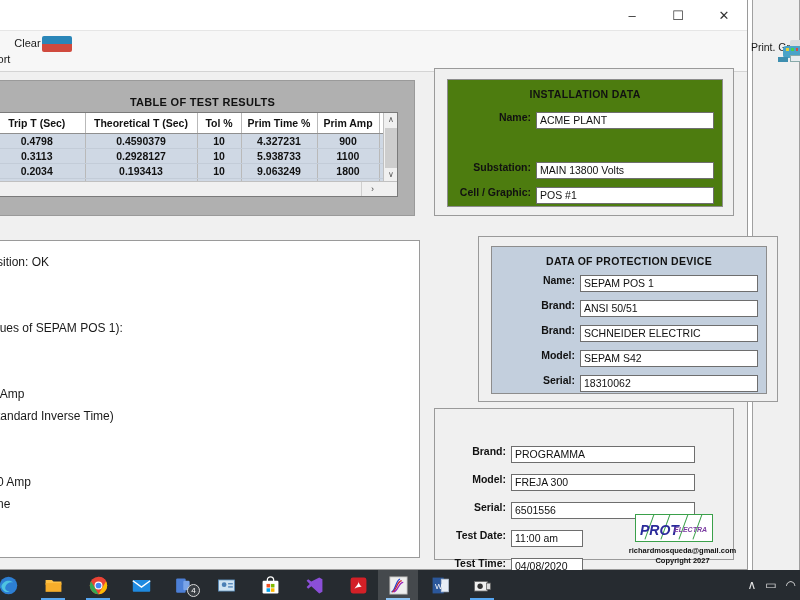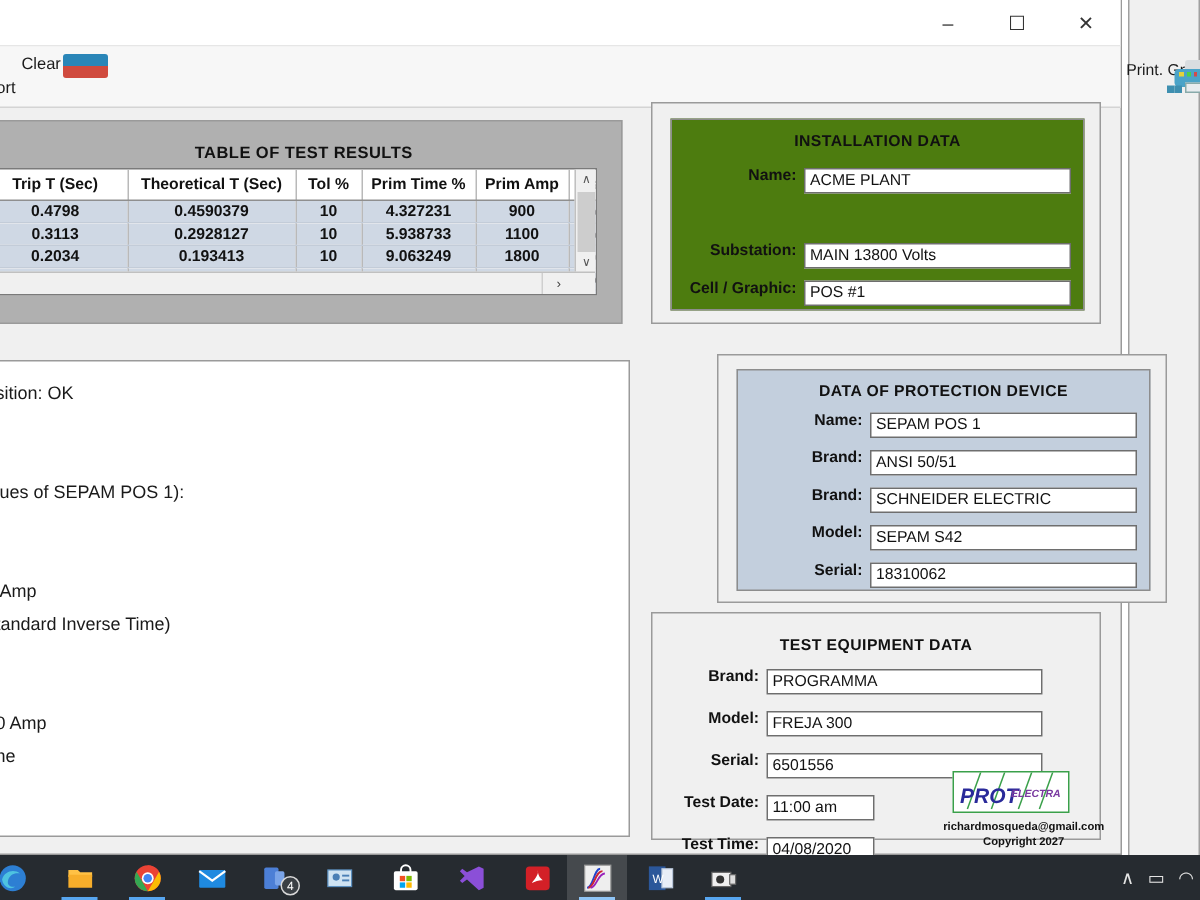--- a/index.html
+++ b/index.html
@@ -389,21 +389,20 @@
           <input class="field-input" value="SEPAM S42" style="">
         </div>
         <div class="field-row" style="left:88px; top:126px; width:178px;">
           <span class="field-label">Serial:</span>
           <input class="field-input" value="18310062" style="">
         </div>
       </div>
     </div>
 
     <div class="outer-frame" id="frame-equip">
-      <div class="panel-title" id="equip-title">TEST EQUIPMENT DATA</div>
 
       <div class="field-row" style="left:76px; top:35px; width:184px;">
         <span class="field-label">Brand:</span>
         <input class="field-input" value="PROGRAMMA" style="">
       </div>
       <div class="field-row" style="left:76px; top:63px; width:184px;">
         <span class="field-label">Model:</span>
         <input class="field-input" value="FREJA 300" style="">
       </div>
       <div class="field-row" style="left:76px; top:91px; width:184px;">

